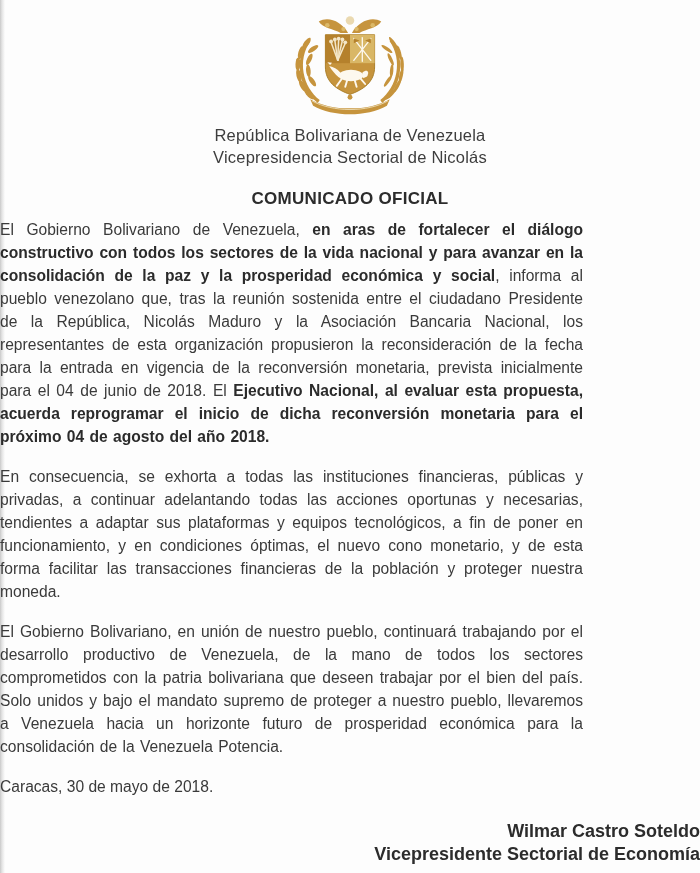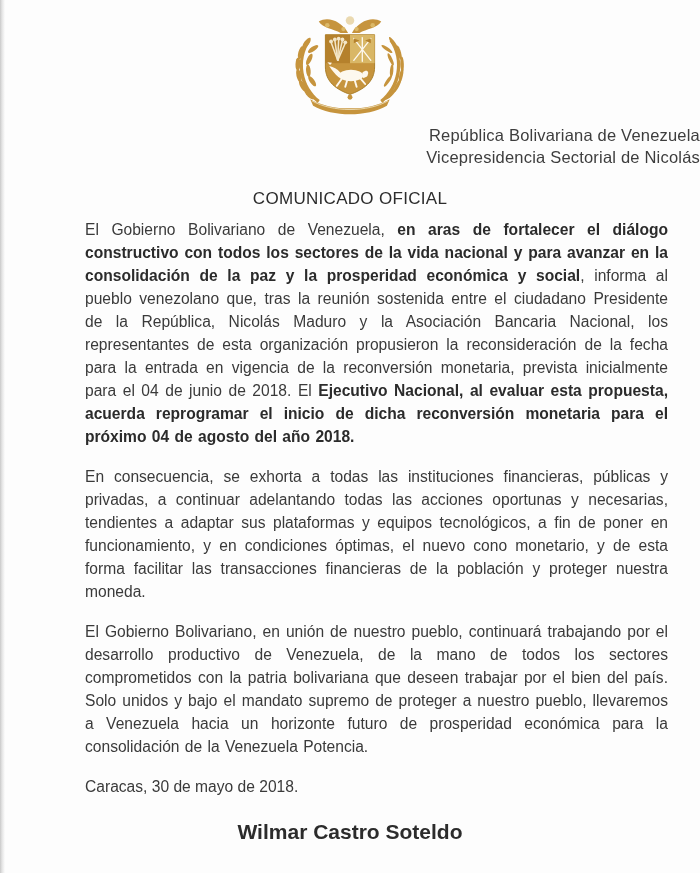--- a/index.html
+++ b/index.html
@@ -27,37 +27,36 @@
     width: 100%;
     height: 100%;
   }
   .emblem-wrap {
     text-align: center;
     padding-top: 13px;
     line-height: 0;
   }
   .emblem-wrap svg { display: inline-block; }
   .org-block {
-    text-align: right;
+    text-align: center;
     margin-top: 6px;
     font-size: 16.5px;
     line-height: 21.5px;
     color: #3d3d3d;
     letter-spacing: 0.2px;
   }
   .doc-title {
     text-align: center;
     margin-top: 21px;
     font-size: 17px;
-    font-weight: 400;
+    font-weight: 700;
     color: #2c2c2c;
     letter-spacing: 0.3px;
   }
   .doc-body {
-    margin-left: 85px;
     width: 583px;
     margin-top: 9px;
   }
   .para {
     margin: 0 0 17px 0;
     font-size: 15.6px;
     line-height: 23px;
     text-align: justify;
     color: #3a3a3a;
     word-spacing: 1px;
@@ -67,22 +66,22 @@
     color: #2b2b2b;
   }
   .dateline {
     margin: 17px 0 0 0;
     font-size: 15.6px;
     line-height: 23px;
     color: #3a3a3a;
   }
   .signature {
     margin-top: 22px;
-    text-align: center;
-    font-size: 21px;
+    text-align: right;
+    font-size: 18px;
     font-weight: 700;
     line-height: 23px;
     color: #2c2c2c;
   }
 </style>
 </head>
 <body>
 
 <div class="scan-edge"></div>
 
@@ -190,15 +189,16 @@
       <p class="para"><span>En consecuencia, se exhorta a todas las instituciones financieras, públicas y privadas, a continuar adelantando todas las acciones oportunas y necesarias, tendientes a adaptar sus plataformas y equipos tecnológicos, a fin de poner en funcionamiento, y en condiciones óptimas, el nuevo cono monetario, y de esta forma facilitar las transacciones financieras de la población y proteger nuestra moneda.</span></p>
       <p class="para"><span>El Gobierno Bolivariano, en unión de nuestro pueblo, continuará trabajando por el desarrollo productivo de Venezuela, de la mano de todos los sectores comprometidos con la patria bolivariana que deseen trabajar por el bien del país. Solo unidos y bajo el mandato supremo de proteger a nuestro pueblo, llevaremos a Venezuela hacia un horizonte futuro de prosperidad económica para la consolidación de la Venezuela Potencia.</span></p>
     </div>
 
   <div class="doc-body" style="margin-top:0">
     <p class="dateline">Caracas, 30 de mayo de 2018.</p>
   </div>
 
   <div class="signature">
     <div>Wilmar Castro Soteldo</div>
+    <div>Vicepresidente Sectorial de Economía</div>
   </div>
 
 </div>
 
 </body></html>

